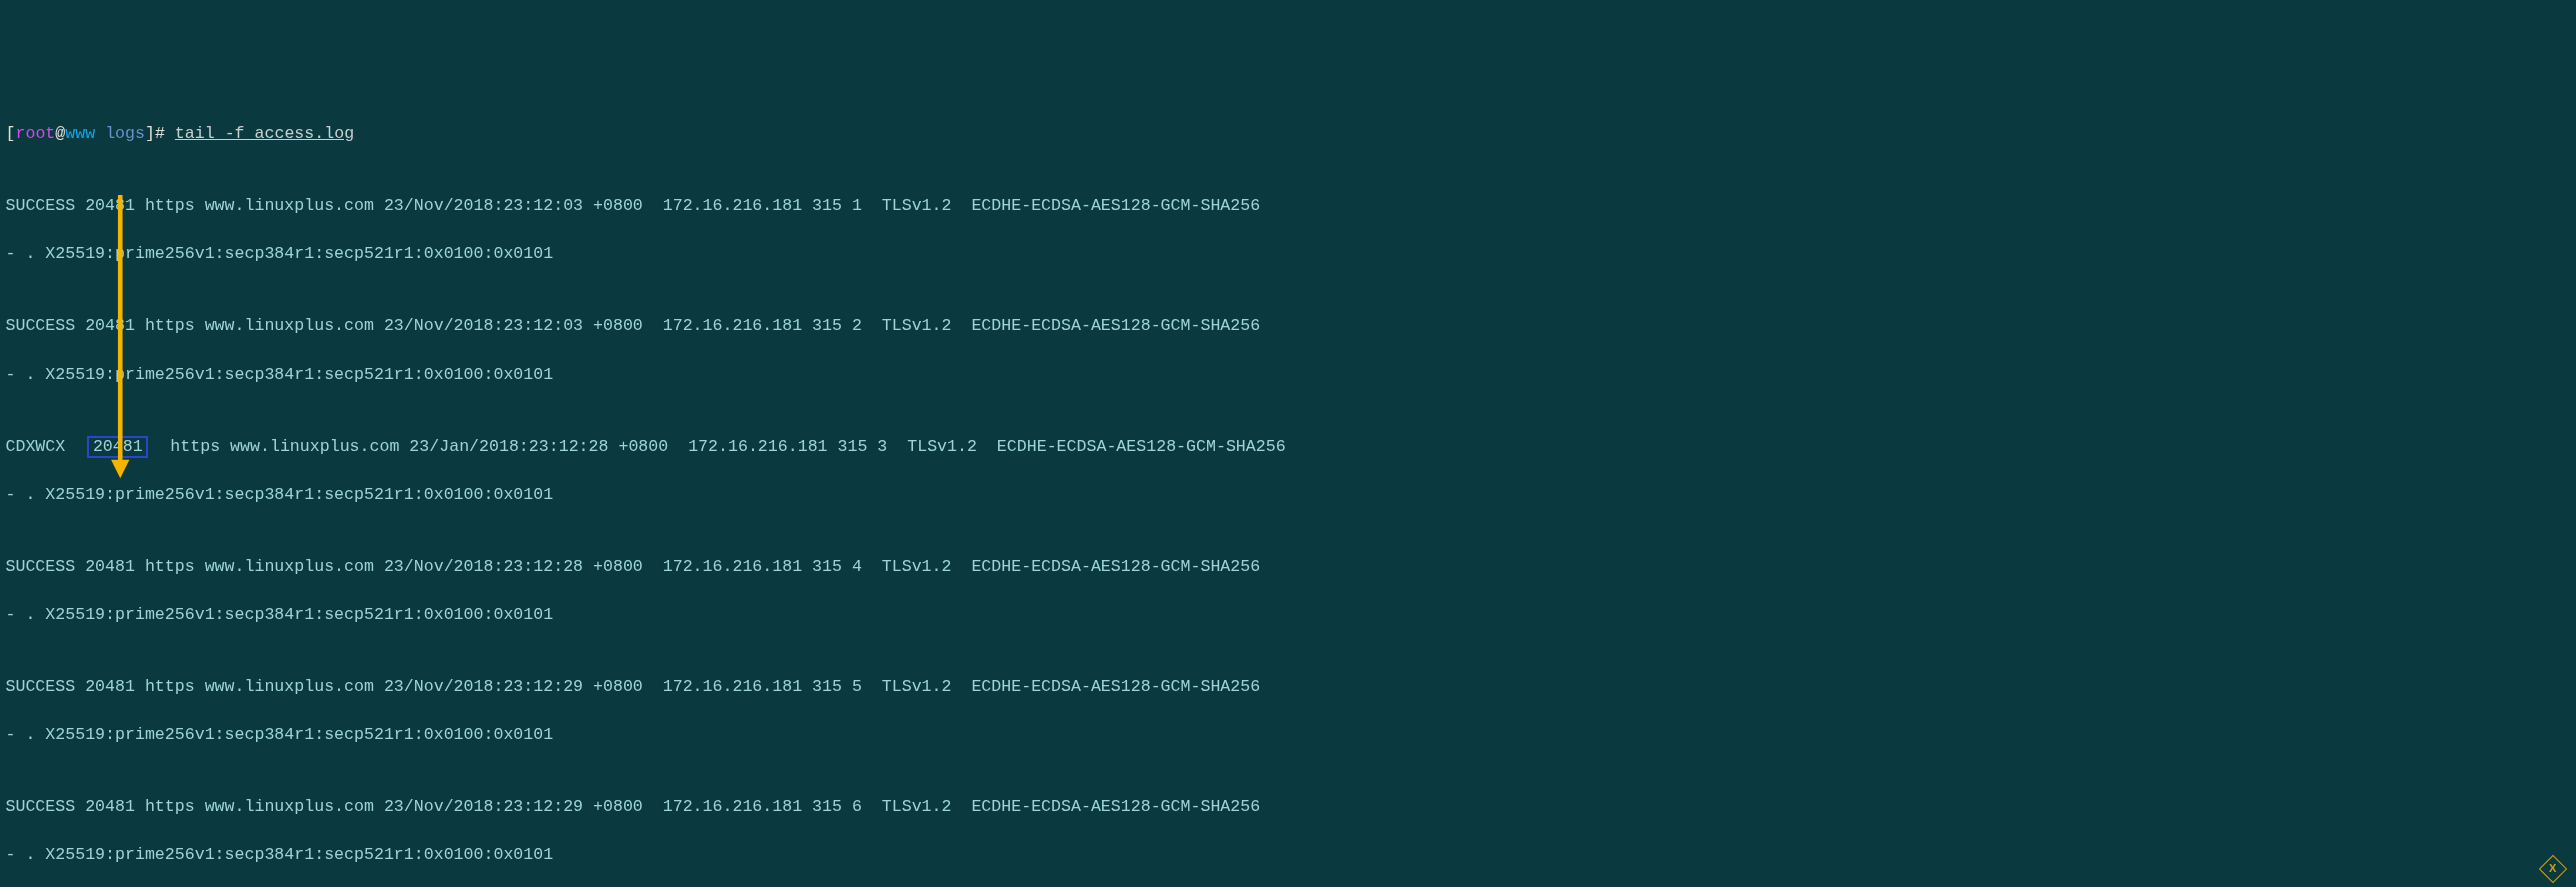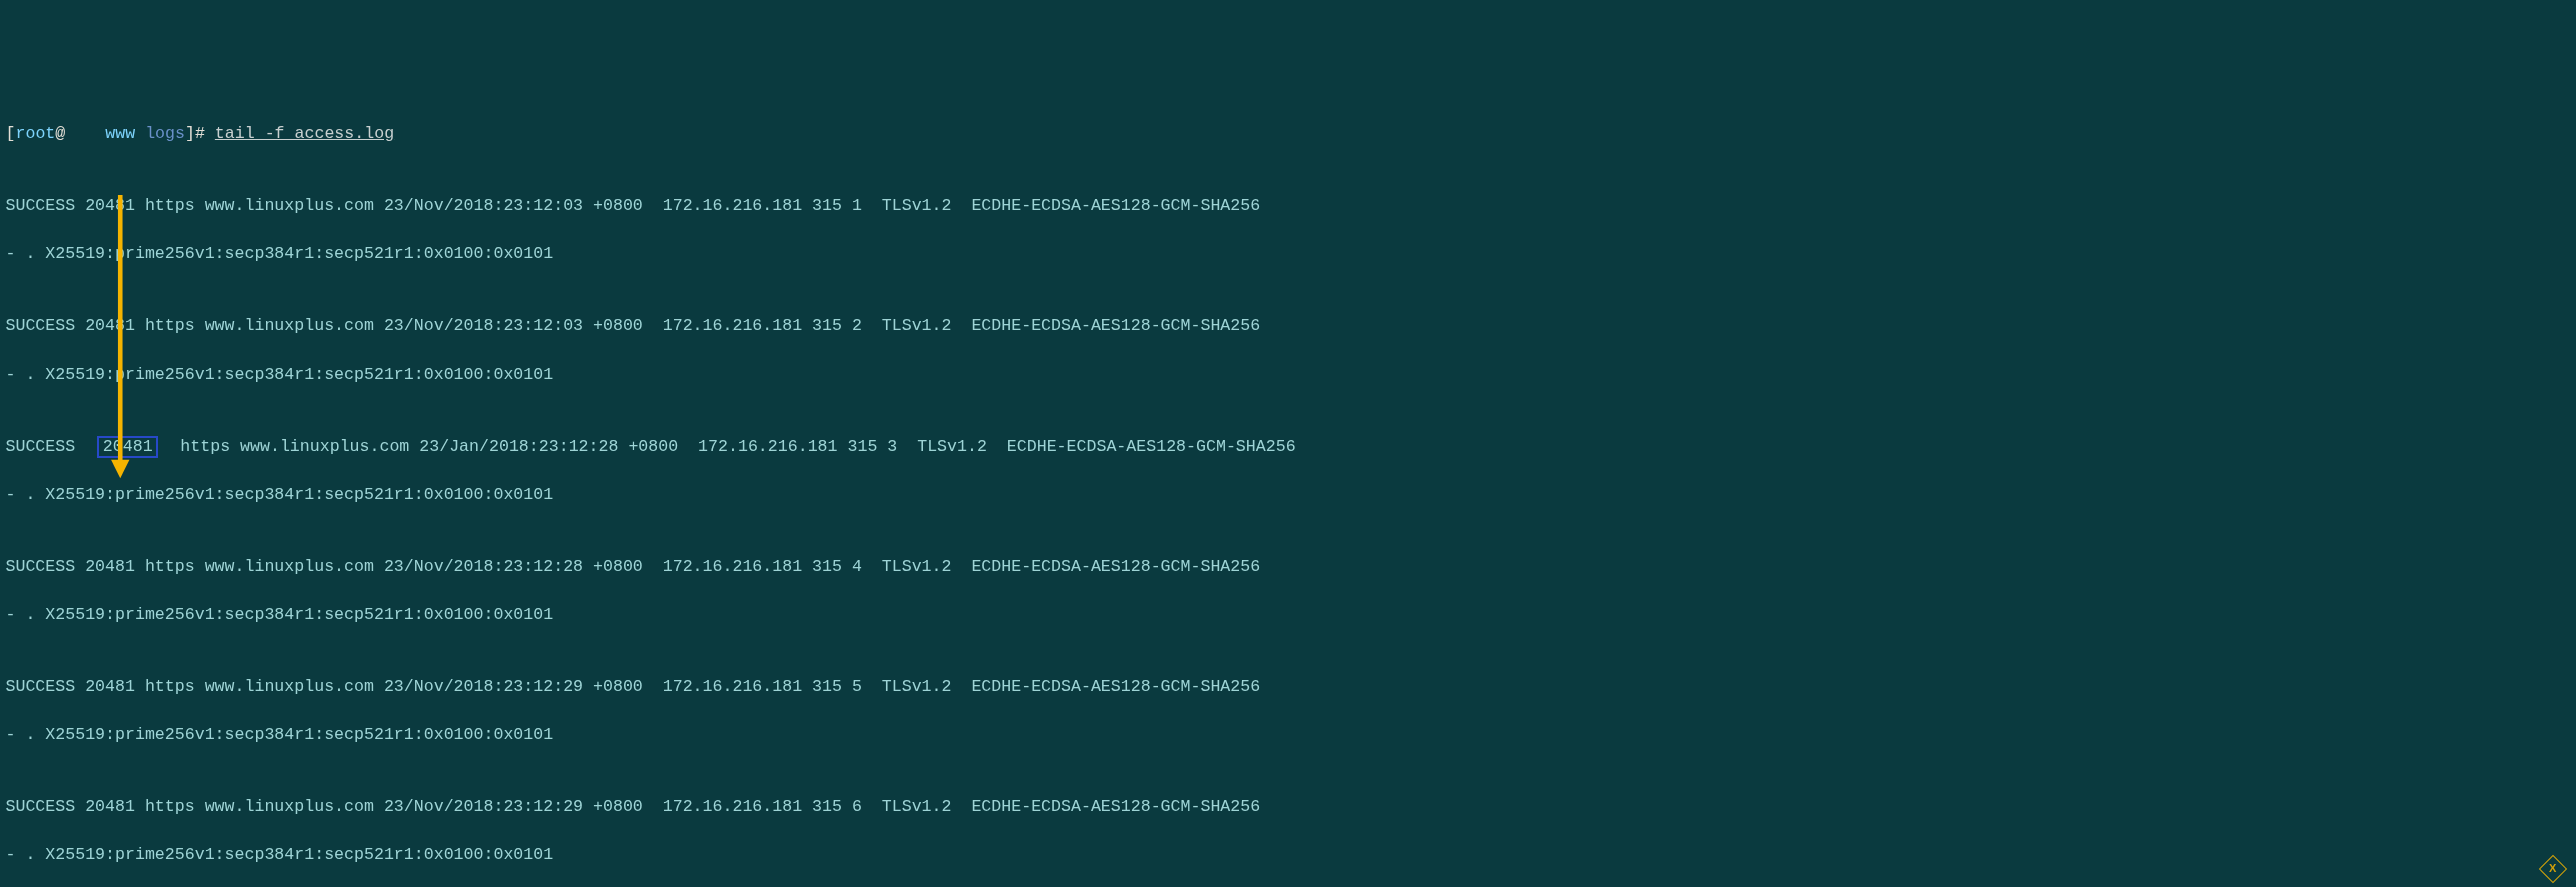--- a/index.html
+++ b/index.html
@@ -11,22 +11,22 @@
     white-space: pre;
     color: #9ed4d6;
     position: relative;
     width: 2576px;
     height: 888px;
     overflow: hidden;
     padding: 1.8px 0 0 5.5px;
   }
   .ln { display: block; }
   .prompt-br   { color: #e3dfd6; } 
-  .prompt-user { color: #7dd3fc; } 
-  .prompt-host { color: #7dd3fc; padding-left: 40px; } 
+  .prompt-user { color: #d946ef; } 
+  .prompt-host { color: #0ea5e9; } 
   .prompt-dir  { color: #6a91c9; } 
   .prompt-hash { color: #e3dfd6; } 
   .cmd         { color: #c8d0d0; text-decoration: underline; }
   .log         { color: #9ed4d6; }
   .box-blue {
     display: inline-block;
     border: 2.8px solid #2749c9;
     padding: 0 3.7px;
     line-height: 1.1;
     margin: -1.8px 12px;
@@ -67,21 +67,21 @@
 
 
 <span class="ln"><span class="prompt-br">[</span><span class="prompt-user">root</span><span class="prompt-br">@</span><span class="prompt-host">www</span><span class="prompt-br"> </span><span class="prompt-dir">logs</span><span class="prompt-br">]</span><span class="prompt-hash"># </span><span class="cmd">tail -f access.log</span></span>
 
 <span class="ln log">SUCCESS 20481 https www.linuxplus.com 23/Nov/2018:23:12:03 +0800  172.16.216.181 315 1  TLSv1.2  ECDHE-ECDSA-AES128-GCM-SHA256</span>
 <span class="ln log">- . X25519:prime256v1:secp384r1:secp521r1:0x0100:0x0101</span>
 
 <span class="ln log">SUCCESS 20481 https www.linuxplus.com 23/Nov/2018:23:12:03 +0800  172.16.216.181 315 2  TLSv1.2  ECDHE-ECDSA-AES128-GCM-SHA256</span>
 <span class="ln log">- . X25519:prime256v1:secp384r1:secp521r1:0x0100:0x0101</span>
 
-<span class="ln log"><span>SUCCESS </span><span class="box-blue">20481</span><span> https www.linuxplus.com 23/Jan/2018:23:12:28 +0800  172.16.216.181 315 3  TLSv1.2  ECDHE-ECDSA-AES128-GCM-SHA256</span></span>
+<span class="ln log"><span>CDXWCX </span><span class="box-blue">20481</span><span> https www.linuxplus.com 23/Jan/2018:23:12:28 +0800  172.16.216.181 315 3  TLSv1.2  ECDHE-ECDSA-AES128-GCM-SHA256</span></span>
 <span class="ln log">- . X25519:prime256v1:secp384r1:secp521r1:0x0100:0x0101</span>
 
 <span class="ln log">SUCCESS 20481 https www.linuxplus.com 23/Nov/2018:23:12:28 +0800  172.16.216.181 315 4  TLSv1.2  ECDHE-ECDSA-AES128-GCM-SHA256</span>
 <span class="ln log">- . X25519:prime256v1:secp384r1:secp521r1:0x0100:0x0101</span>
 
 <span class="ln log">SUCCESS 20481 https www.linuxplus.com 23/Nov/2018:23:12:29 +0800  172.16.216.181 315 5  TLSv1.2  ECDHE-ECDSA-AES128-GCM-SHA256</span>
 <span class="ln log">- . X25519:prime256v1:secp384r1:secp521r1:0x0100:0x0101</span>
 
 <span class="ln log">SUCCESS 20481 https www.linuxplus.com 23/Nov/2018:23:12:29 +0800  172.16.216.181 315 6  TLSv1.2  ECDHE-ECDSA-AES128-GCM-SHA256</span>
 <span class="ln log">- . X25519:prime256v1:secp384r1:secp521r1:0x0100:0x0101</span>

